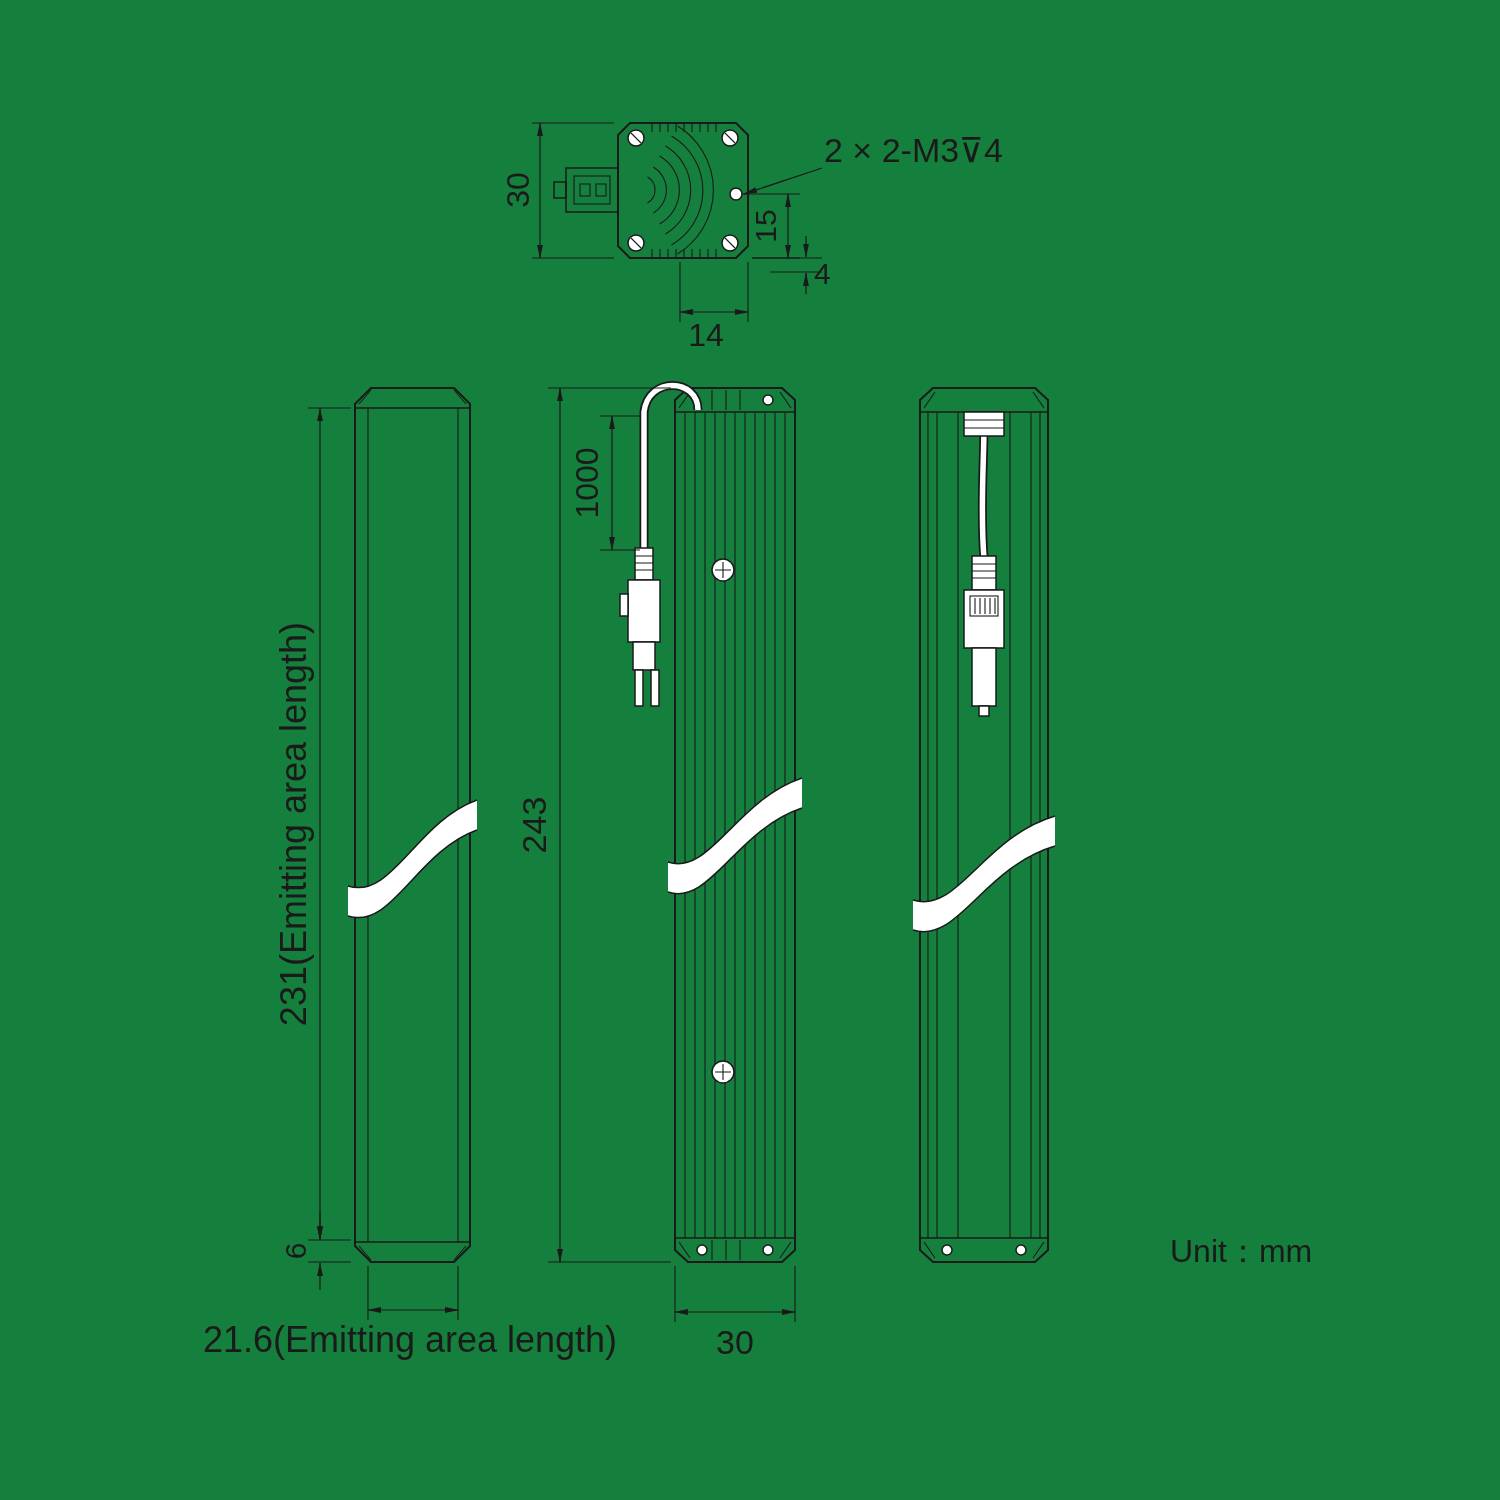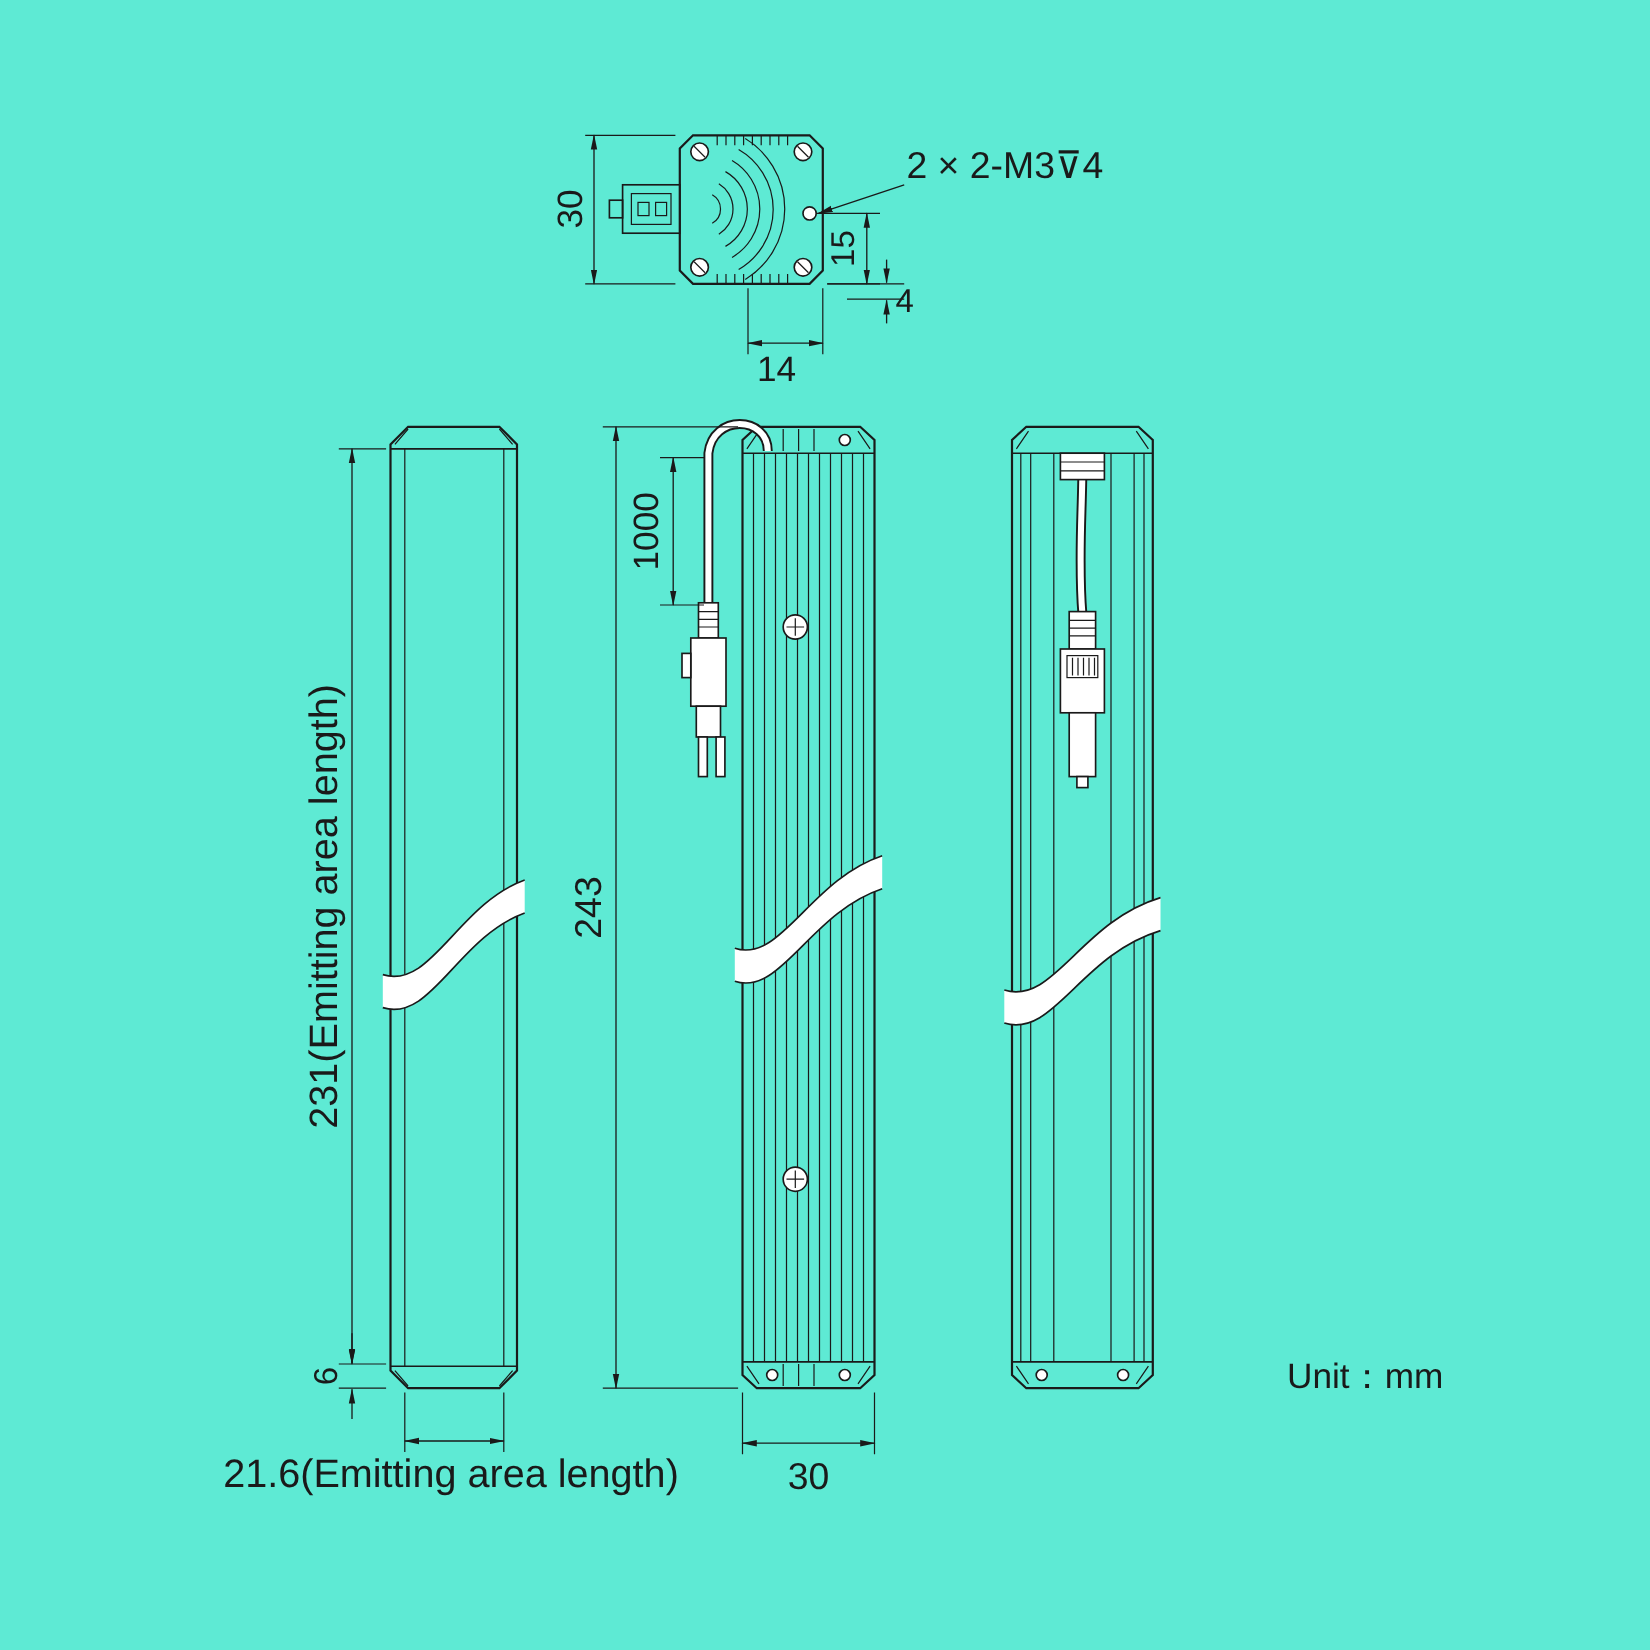--- a/index.html
+++ b/index.html
@@ -1,16 +1,16 @@
 <!DOCTYPE html>
 <html><head>
 <meta charset="utf-8">
 <style>
   html,body{margin:0;padding:0;background:#fff;}
-  .canvas{width:1500px;height:1500px;position:relative;background:#5eead4;overflow:hidden;text-decoration:underline;}
+  .canvas{width:1500px;height:1500px;position:relative;background:#15803d;overflow:hidden;text-decoration:underline;}
   svg{display:block;}
   svg text{font-family:"Liberation Sans","DejaVu Sans",sans-serif;fill:#1a1a1a;}
   .ol{fill:none;stroke:#1a1a1a;stroke-width:2;}
   .med{fill:none;stroke:#1a1a1a;stroke-width:1.5;}
   .thin{fill:none;stroke:#1a1a1a;stroke-width:1.1;}
   .dim{fill:none;stroke:#1a1a1a;stroke-width:1.2;}
   .wfill{fill:#fff;stroke:#1a1a1a;stroke-width:1.5;}
   .wflat{fill:#fff;stroke:none;}
   .tubeo{fill:none;stroke:#1a1a1a;stroke-width:9;}
   .tubei{fill:none;stroke:#fff;stroke-width:5.5;}

